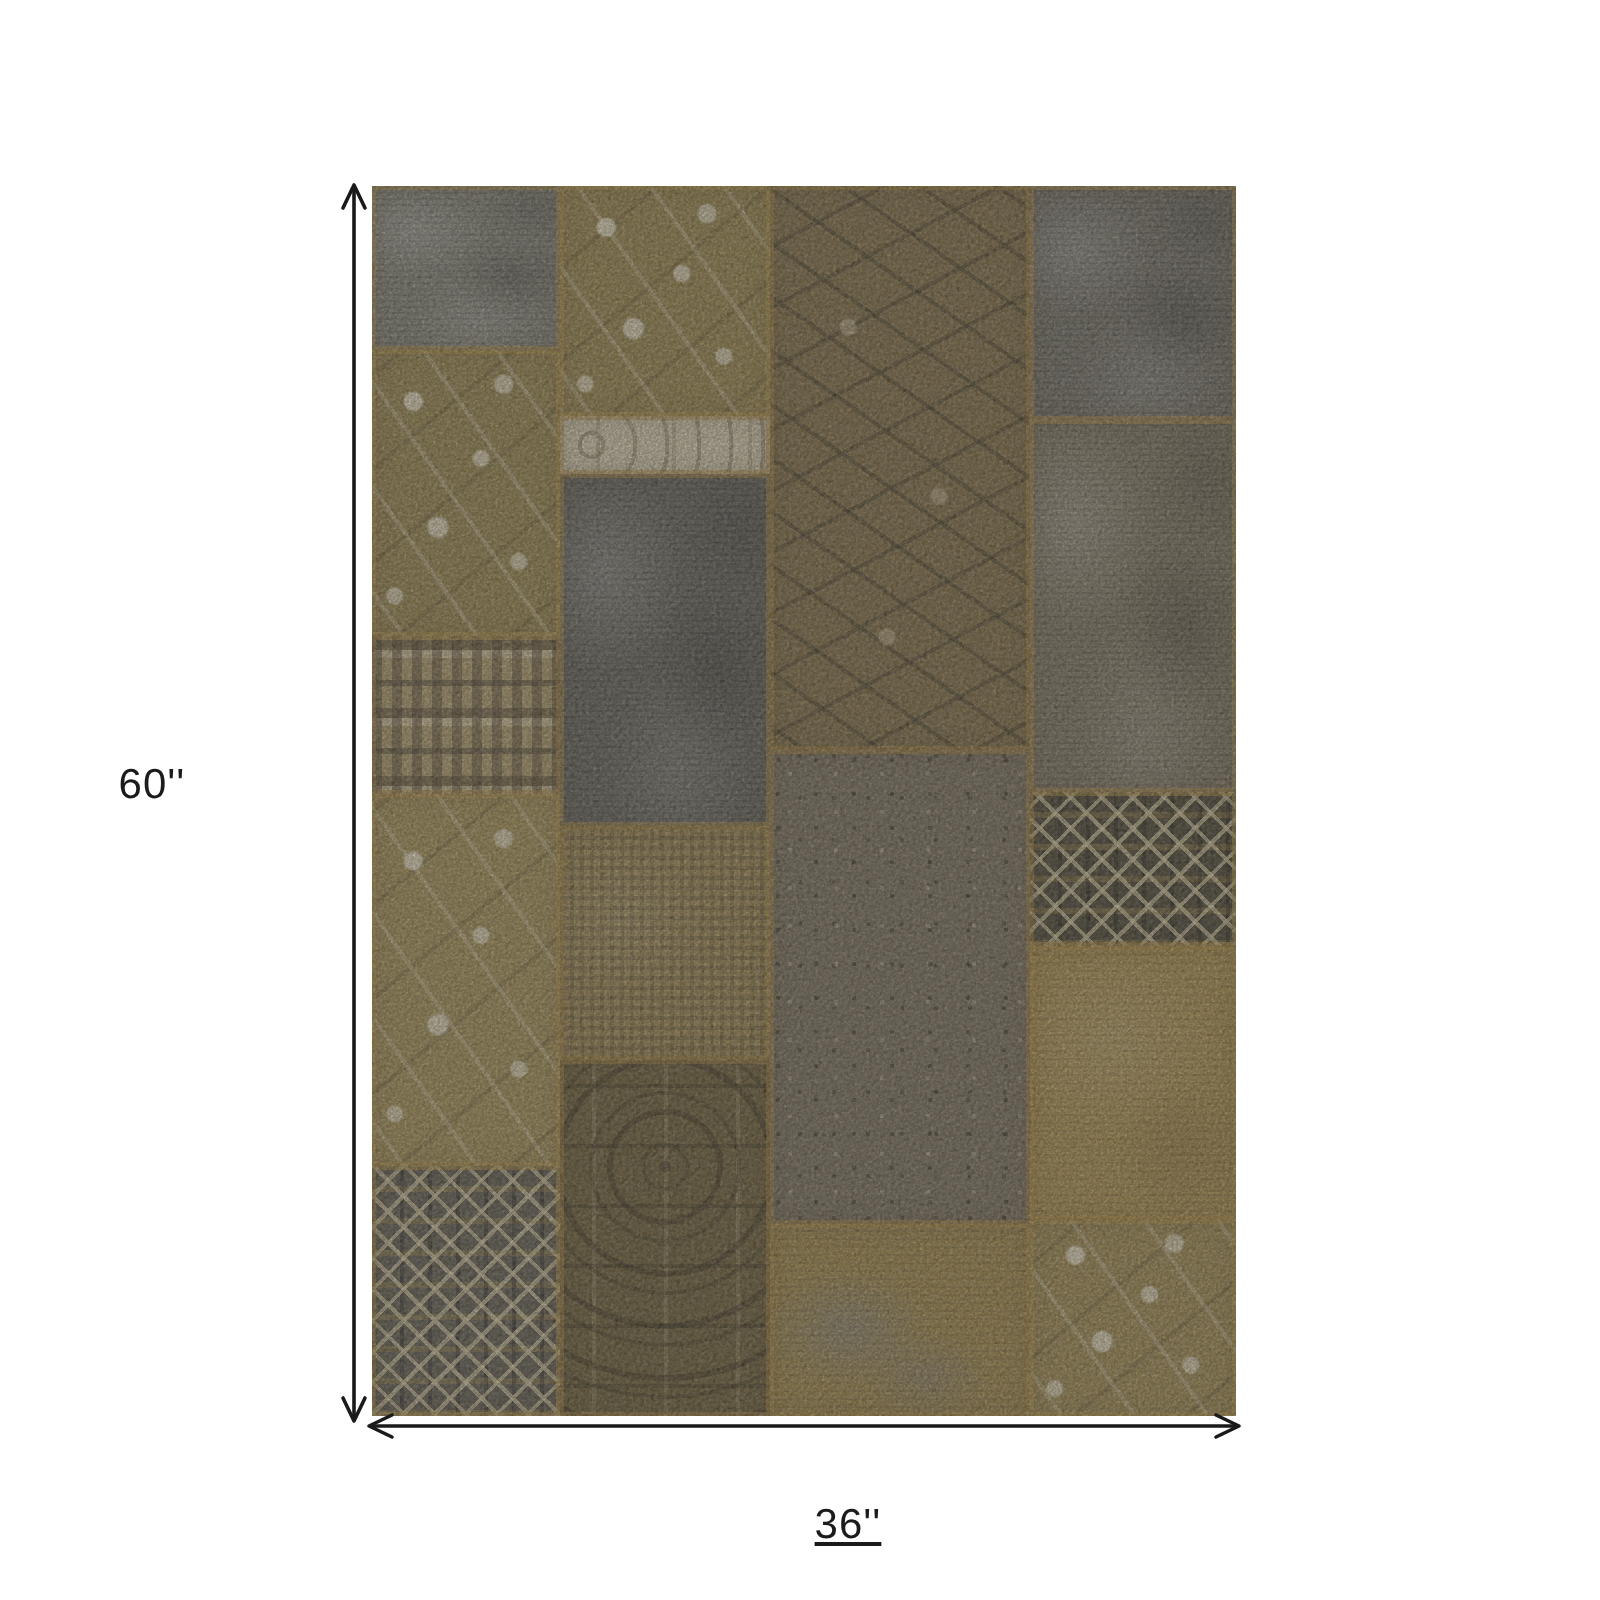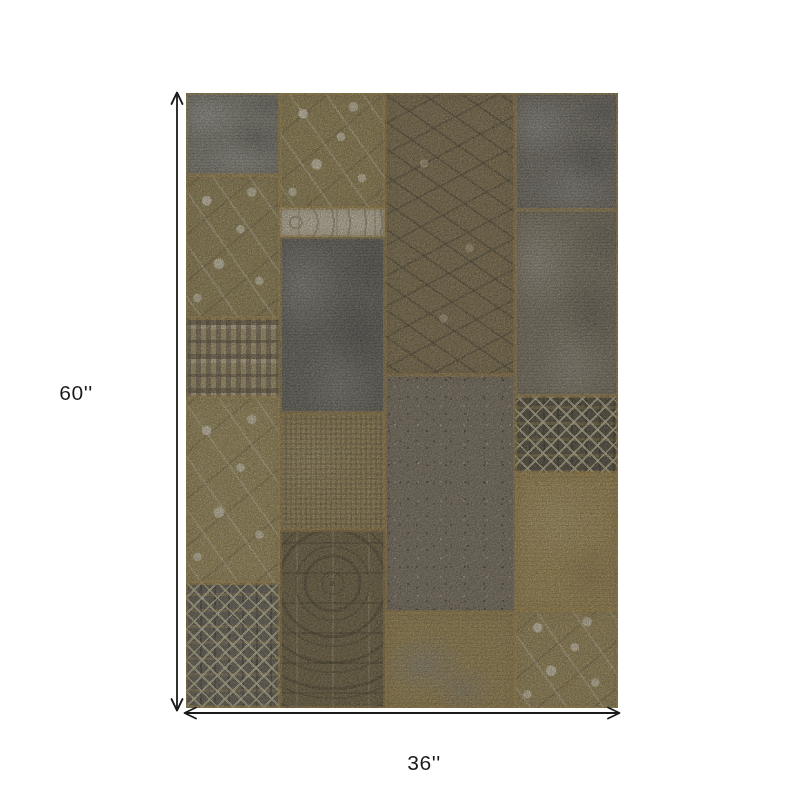--- a/index.html
+++ b/index.html
@@ -76,21 +76,21 @@
     radial-gradient(35% 35% at 60% 80%, rgba(120,122,124,.40), transparent 70%),
     repeating-linear-gradient(0deg, rgba(0,0,0,.08) 0 1px, transparent 1px 4px);}
   .grain{position:absolute;inset:0;width:100%;height:100%;pointer-events:none;}
   
   .dims{position:absolute;left:0;top:0;width:800px;height:800px;pointer-events:none;}
   .dim-label{
     position:absolute;color:#1b1b1d;font-size:21px;line-height:1;letter-spacing:.5px;
     text-align:center;white-space:nowrap;
   }
   .dim-label.h{left:52px;top:382px;width:48px;}
-  .dim-label.w{left:400px;top:752px;width:48px;}
+  .dim-label.w{left:400px;top:752px;width:48px;text-decoration:underline;}
 </style>
 </head>
 <body>
 
 <div class="stage">
 
   <div class="rug" style="background: rgb(176, 140, 62);">
 
     <div class="patch pt-mottled" style="left: 0%; top: 0%; width: 21.8%; height: 13.3%; --base: #7e7f77; --accent: #a89a6e;"></div>
       <div class="patch pt-floral" style="left: 0%; top: 13.3%; width: 21.8%; height: 23.3%; --base: #8d7a46; --accent: #d9cfae;"></div>

